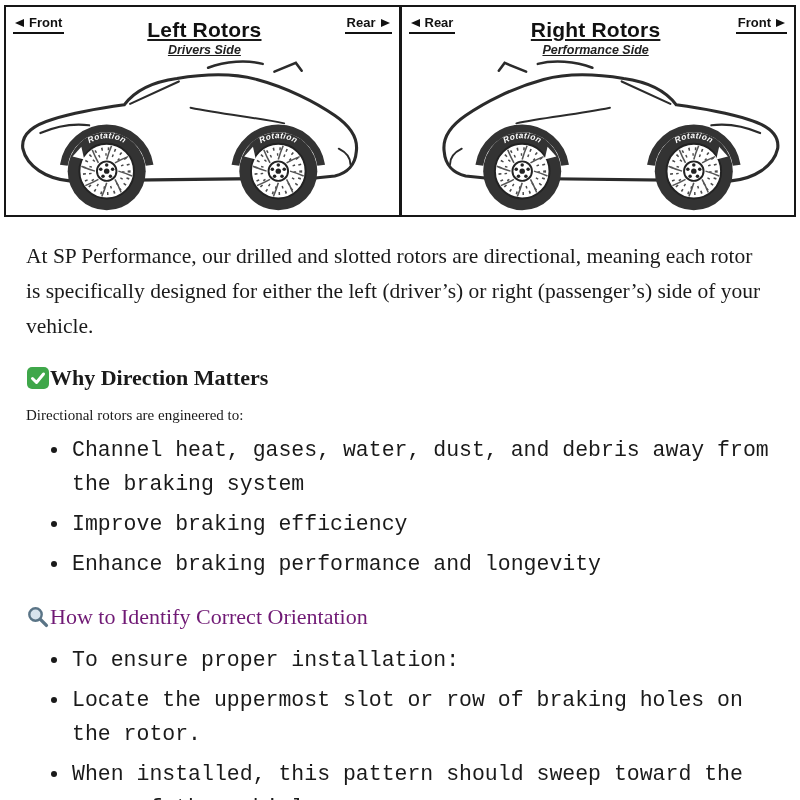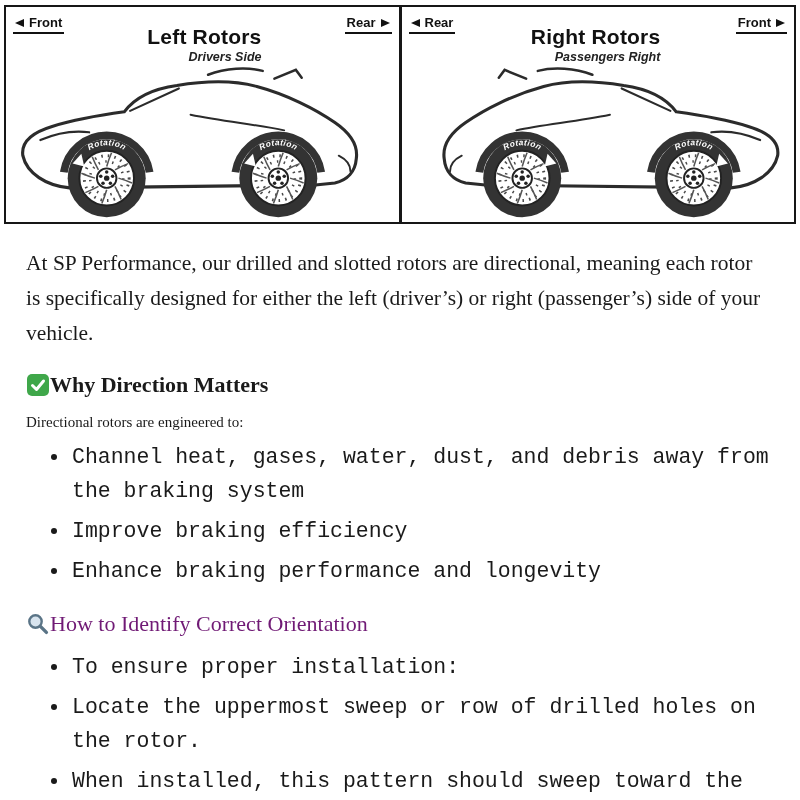--- a/index.html
+++ b/index.html
@@ -9,21 +9,21 @@
   }
 
   
   .diagram { display:flex; margin:5px 4px 0 4px; }
   .panel { flex:1; border:2.5px solid #161616; background:#fff; padding:3px 7px 0 7px; }
   .panel + .panel { margin-left:-1px; }
   .panel-header {
     display:flex; justify-content:space-between; align-items:flex-start;
     font-family:"Liberation Sans", sans-serif;
   }
-  .panel-titles { text-align:right; margin-top:15px; }
+  .panel-titles { text-align:center; margin-top:8px;text-decoration:underline; }
   .panel-title { font-size:21px; font-weight:800; letter-spacing:.2px; color:#111; }
   .panel-subtitle { font-size:12.5px; font-weight:700; font-style:italic; margin-top:1px; color:#222; }
   .dir {
     display:flex; align-items:center; gap:5px; margin-top:5px;
     border-bottom:2px solid #111; padding:0 2px 2px 2px;
     font-size:13px; font-weight:700; color:#111;
   }
   .tri { width:0; height:0; border-top:4px solid transparent; border-bottom:4px solid transparent; }
   .tri-left  { border-right:9px solid #111; }
   .tri-right { border-left:9px solid #111; }
@@ -125,21 +125,21 @@
   </div>
 
   <div class="panel">
     <div class="panel-header">
       <div class="dir">
         <span class="tri tri-left"></span>
         <span>Rear</span>
       </div>
       <div class="panel-titles">
         <div class="panel-title">Right Rotors</div>
-        <div class="panel-subtitle">Passengers Right</div>
+        <div class="panel-subtitle">Performance Side</div>
       </div>
       <div class="dir">
         <span>Front</span>
         <span class="tri tri-right"></span>
       </div>
     </div>
     <svg class="car-svg" viewBox="0 0 380 160">
       <g transform="translate(380,0) scale(-1,1)">
           <use href="#car-body"></use>
         </g>
@@ -188,17 +188,17 @@
       <svg width="24" height="24" viewBox="0 0 24 24">
         <circle cx="9.5" cy="9.5" r="6.2" fill="#d8e4ee" stroke="#5a7486" stroke-width="2.4"></circle>
         <line x1="14.4" y1="14.4" x2="20.4" y2="20.4" stroke="#5a7486" stroke-width="3.4" stroke-linecap="round"></line>
       </svg>
     </span>
     <span>How to Identify Correct Orientation</span>
   </div>
 
   <ul class="blist">
     <li>To ensure proper installation:</li>
-    <li>Locate the uppermost sweep or row of drilled holes on the rotor.</li>
+    <li>Locate the uppermost slot or row of braking holes on the rotor.</li>
     <li>When installed, this pattern should sweep toward the rear of the vehicle.</li>
   </ul>
 
 </article>
 
 </body></html>

